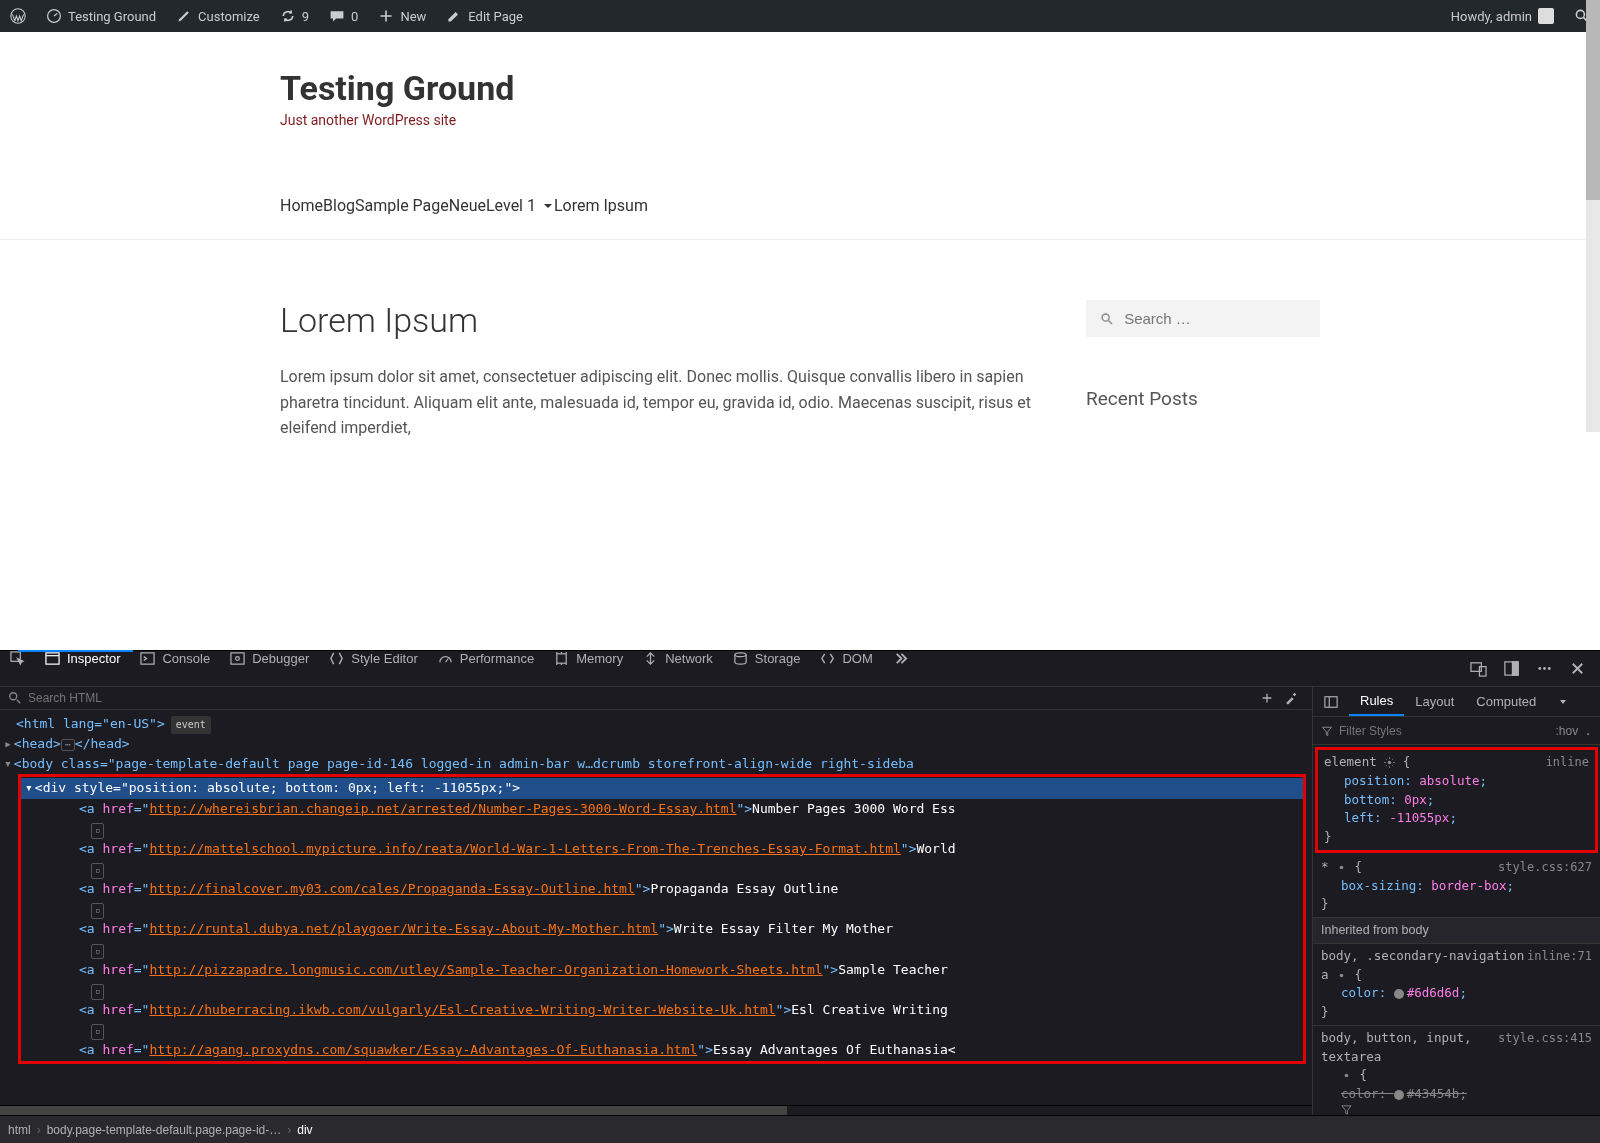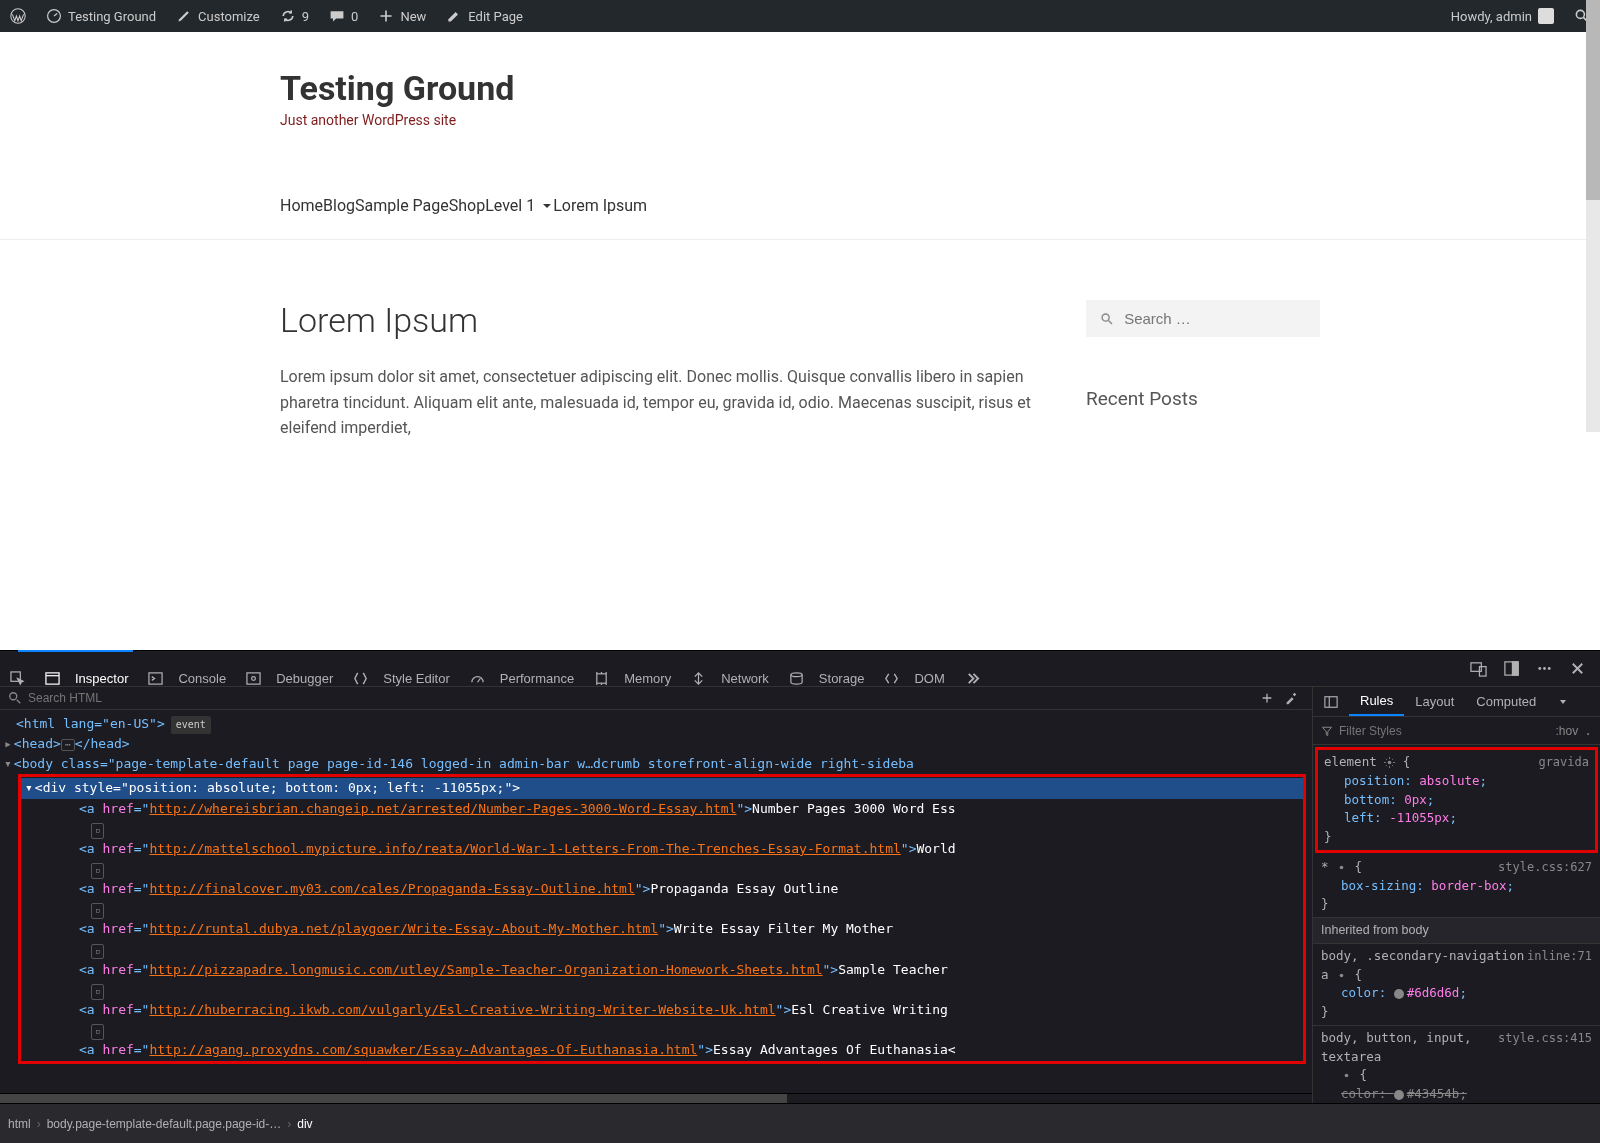--- a/index.html
+++ b/index.html
@@ -25,21 +25,21 @@
 .page-body { font-size: 16px; color: #555; line-height: 1.6; }
 .sidebar { width: 234px; }
 .search-box { background: #f3f3f3; display: flex; align-items: center; padding: 10px 14px; gap: 10px; margin-bottom: 50px; }
 .search-box input { border: none; background: transparent; outline: none; font-size: 15px; color: #777; width: 100%; }
 .sb-head { font-size: 19px; color: #555; font-weight: 400; }
 
 
 .devtools { position: fixed; bottom: 0; left: 0; right: 0; height: 493px; background: #1c1b22; color: #b1b1b3; font-family: "Menlo", "Consolas", monospace; font-size: 13px; display: flex; flex-direction: column; border-top: 1px solid #000; }
 .dt-blue-strip { position: absolute; top: -1px; left: 18px; width: 115px; height: 2px; background: #0a84ff; }
 .dt-tabs { background: #1c1b22; display: flex; align-items: center; height: 36px; border-bottom: 1px solid #333; }
-.dt-tab { display: flex; align-items: flex-end; gap: 15px; padding: 0 10px; height: 100%; cursor: pointer; color: #b1b1b3; font-family: -apple-system, sans-serif; font-size: 13px; }
+.dt-tab { display: flex; align-items: flex-start; gap: 7px; padding: 0 10px; height: 100%; cursor: pointer; color: #b1b1b3; font-family: -apple-system, sans-serif; font-size: 13px; }
 .dt-tab.active { color: #fff; }
 .dt-tab-icon { width: 15px; height: 15px; display: inline-flex; align-items: center; justify-content: center; }
 .dt-right-icons { margin-left: auto; display: flex; gap: 16px; padding: 0 14px; }
 .dt-main { flex: 1; display: flex; overflow: hidden; }
 .dt-dom { flex: 1; display: flex; flex-direction: column; border-right: 1px solid #333; overflow: hidden; }
 .dt-search-row { display: flex; align-items: center; padding: 4px 8px; border-bottom: 1px solid #333; gap: 6px; }
 .dt-search-row input { flex: 1; background: transparent; border: none; color: #e5e5e5; outline: none; font-size: 12px; font-family: -apple-system, sans-serif; }
 .dt-search-icons { display: flex; gap: 10px; padding-right: 6px; }
 .dt-tree { flex: 1; overflow: auto; padding: 4px 0; font-size: 13px; line-height: 1.55; background: #1c1b22; }
 .tree-line { white-space: nowrap; padding: 0 4px; }
@@ -67,21 +67,21 @@
 .rule-block { padding: 3px 8px; border-bottom: 1px solid #333; }
 .redrule { border: 3px solid #e20000; padding: 3px 6px; margin: 2px; }
 .rule-src { float: right; color: #888; font-size: 12px; }
 .sel { color: #b1b1b3; }
 .prop { color: #75bfff; padding-left: 20px; }
 .valc { color: #ff7de9; }
 .vallink { color: #b98eff; text-decoration: underline; }
 .strike { text-decoration: line-through; color: #888; }
 .swatch { display: inline-block; width: 10px; height: 10px; border-radius: 50%; background: #888; vertical-align: middle; margin-right: 3px; }
 .gear { display: inline-block; width: 11px; height: 11px; vertical-align: middle; }
-.dt-crumbs { height: 40px; background: #2a2a2e; display: flex; align-items: center; padding: 0 8px; font-size: 12px; color: #b1b1b3; gap: 6px; font-family: -apple-system, sans-serif; border-top: 1px solid #000; }
+.dt-crumbs { height: 28px; background: #2a2a2e; display: flex; align-items: center; padding: 0 8px; font-size: 12px; color: #b1b1b3; gap: 6px; font-family: -apple-system, sans-serif; border-top: 1px solid #000; }
 .crumb-sep { color: #666; }
 .dt-hscroll { height: 10px; background: #1c1b22; border-top: 1px solid #000; }
 .dt-hscroll-thumb { width: 60%; height: 100%; background: #444; }
 .scrollbar-v { position: fixed; right: 0; top: 0; width: 14px; height: 432px; background: #e8e8e8; }
 .scrollbar-thumb { width: 100%; height: 200px; background: #b8b8b8; }
 svg { display: block; }
 </style>
 </head>
 <body>
 
@@ -166,21 +166,21 @@
   </div>
 </div>
 
 <div class="page-wrap">
   <h1 class="site-title">Testing Ground</h1>
   <p class="site-tagline">Just another WordPress site</p>
   <nav class="main-nav">
     <span class="nav-item">Home</span>
     <span class="nav-item">Blog</span>
     <span class="nav-item">Sample Page</span>
-    <span class="nav-item">Shop</span>
+    <span class="nav-item">Neue</span>
     <span class="nav-item">
         <span>Level 1</span> 
         <svg viewBox="0 0 12 12" width="12" height="12" fill="#333">
           <path d="M2 4l4 4 4-4z"></path>
         </svg>
       </span>
     <span class="nav-item">Lorem Ipsum</span>
   </nav>
 </div>
 <hr class="nav-hr">
@@ -398,21 +398,21 @@
       <div class="dt-side-filter">
         <svg viewBox="0 0 16 16" width="12" height="12" fill="none" stroke="#888" stroke-width="1.3">
             <path d="M2 3h12l-5 6v5l-2-1v-4z"></path>
           </svg>
         <input placeholder="Filter Styles" style="">
         <span style="color:#888;font-size:12px;font-family:-apple-system,sans-serif">:hov</span>
         <span style="color:#888">.</span>
       </div>
       <div class="dt-rules">
         <div class="redrule">
-          <span class="rule-src">gravida</span>
+          <span class="rule-src">inline</span>
           <div><span class="sel">element</span> <svg class="gear" viewBox="0 0 12 12" fill="#888">
                 <circle cx="6" cy="6" r="2"></circle>
                 <path d="M6 0v2M6 10v2M0 6h2M10 6h2M2 2l1 1M9 9l1 1M2 10l1-1M9 3l1-1" stroke="#888"></path>
               </svg> {</div>
           <div class="prop"><span>position</span>: <span class="valc">absolute</span>;</div>
           <div class="prop"><span>bottom</span>: <span class="valc">0px</span>;</div>
           <div class="prop"><span>left</span>: <span class="valc">-11055px</span>;</div>
           <div>}</div>
         </div>
         <div class="rule-block">

